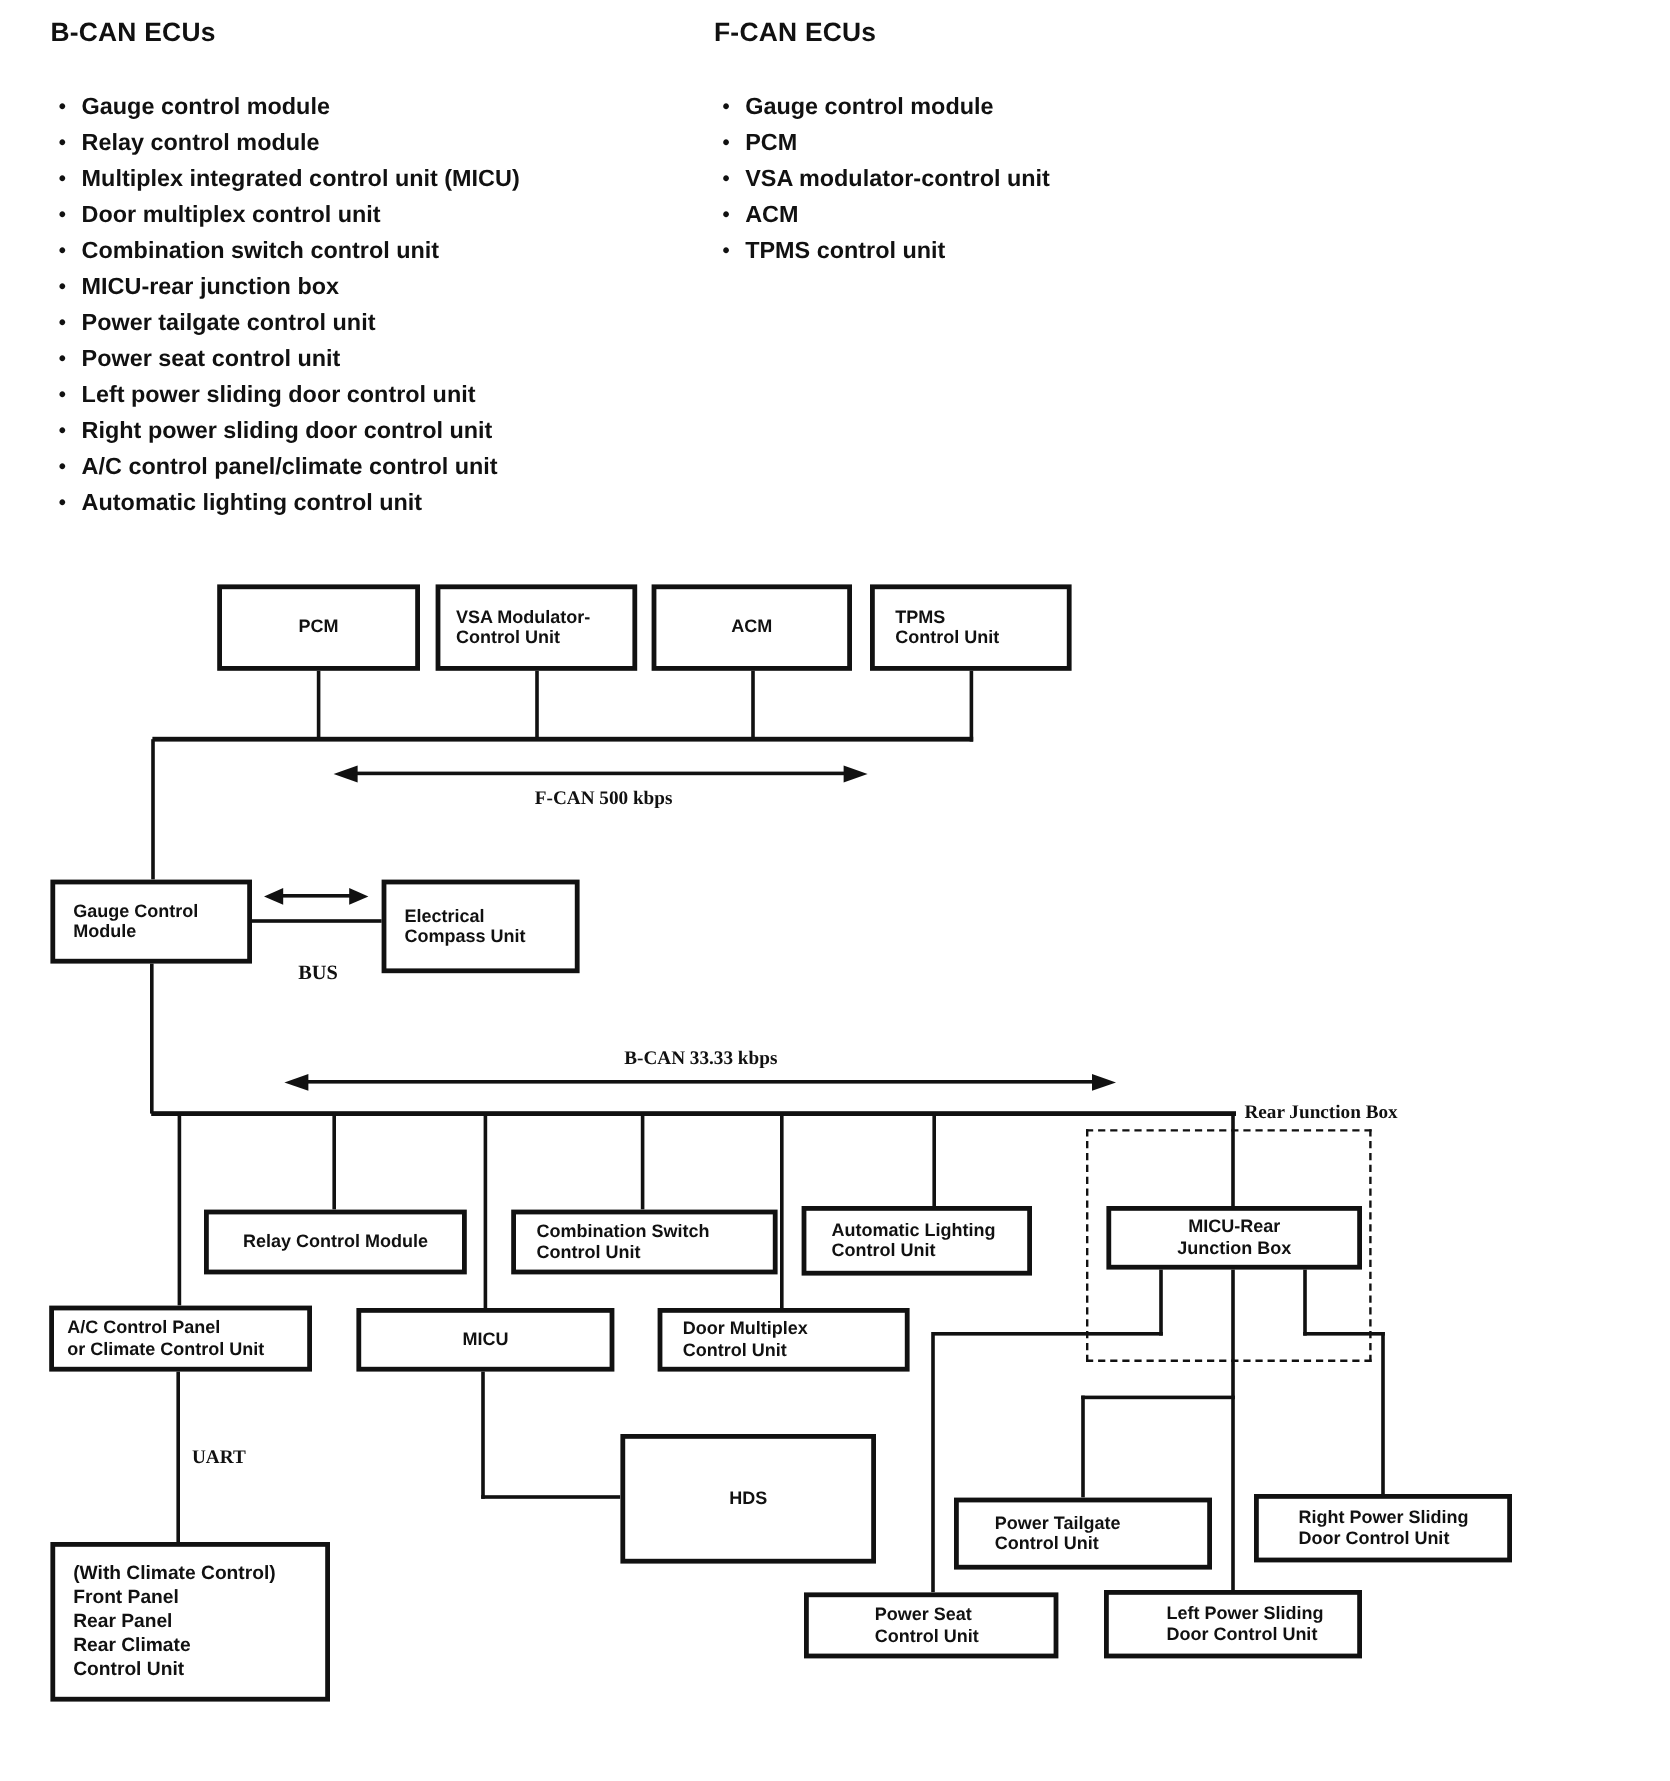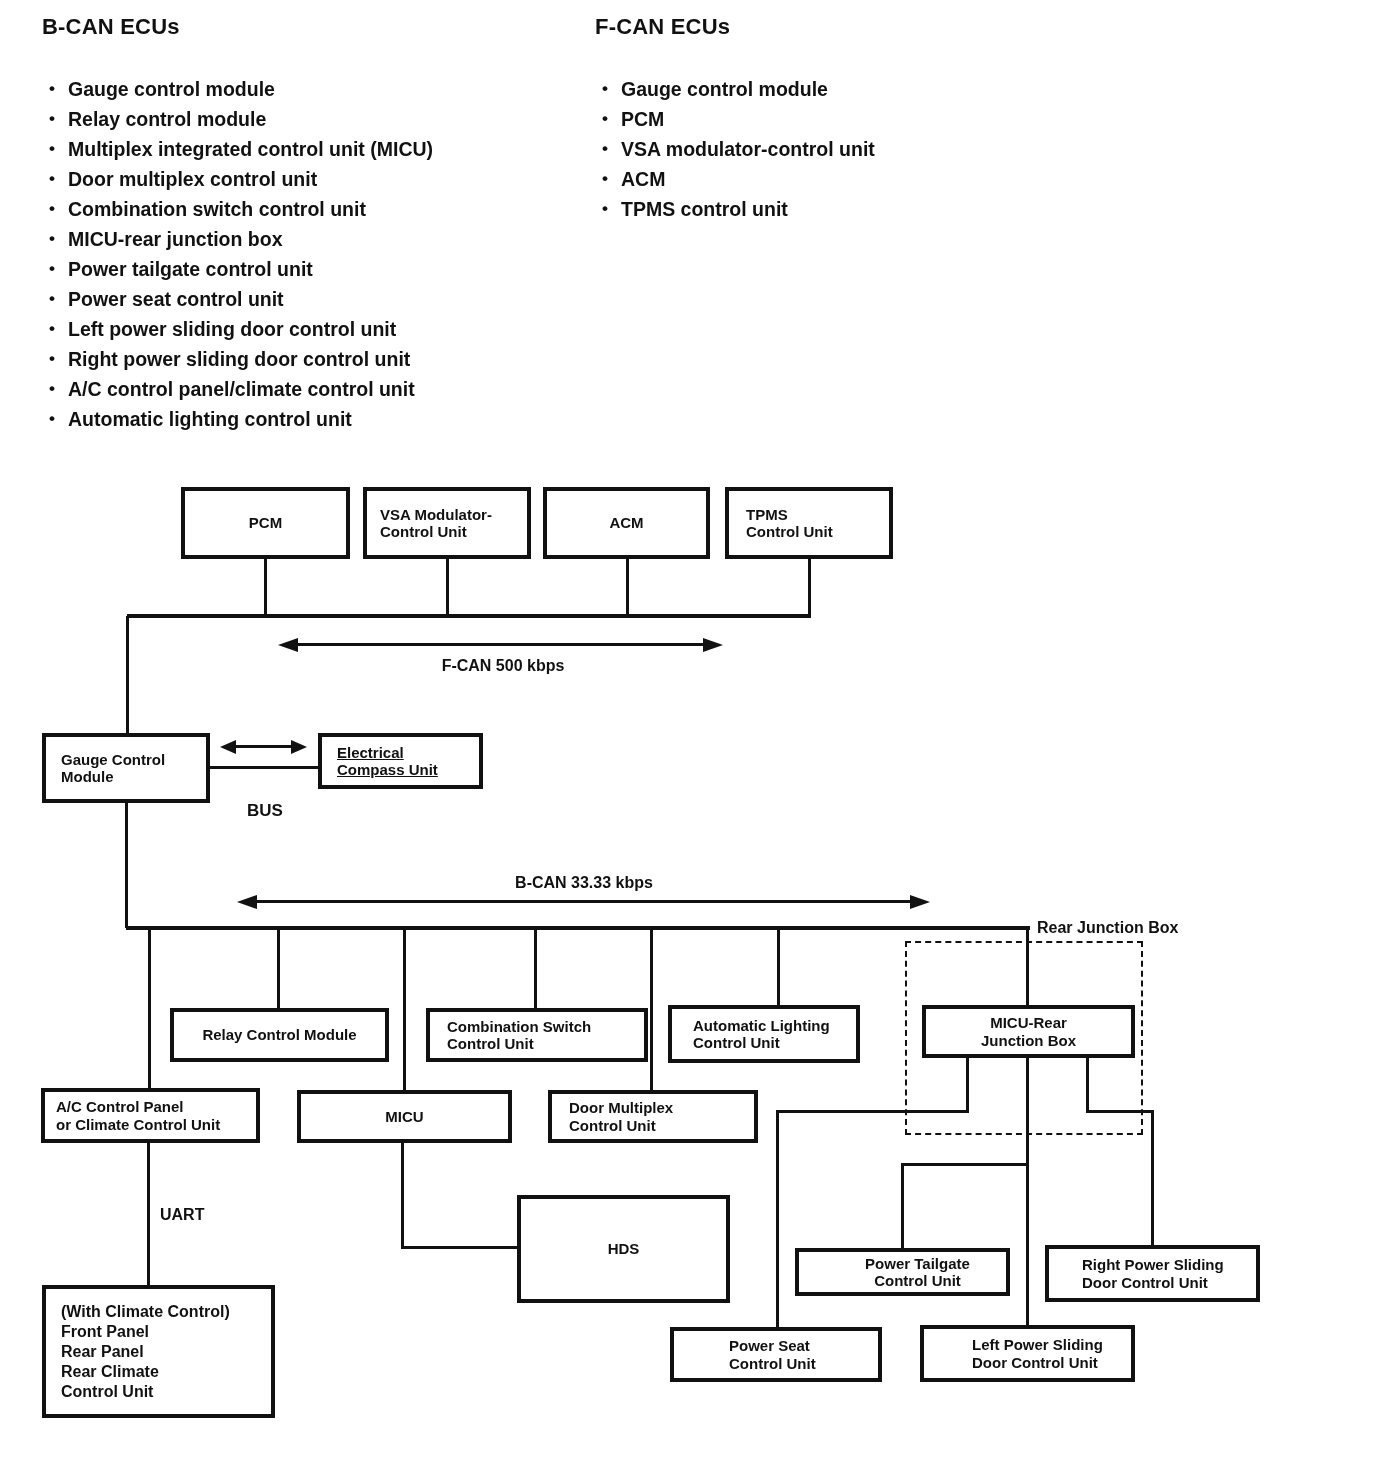--- a/index.html
+++ b/index.html
@@ -14,21 +14,21 @@
   ul.ecu-list li{position:relative;padding-left:26px;height:30px;line-height:30px;white-space:nowrap;}
   ul.ecu-list li::before{content:"\2022";position:absolute;left:7px;top:0;font-size:17px;}
   .bx{
     position:absolute;border:4px solid #111;background:#fff;box-sizing:border-box;
     display:flex;flex-direction:column;justify-content:center;
     font-size:15px;line-height:17.5px;font-weight:700;white-space:pre-line;
   }
   .bx.center{align-items:center;text-align:center;}
   .ln{position:absolute;background:#111;}
   .dashed{position:absolute;border:2px dashed #111;background:transparent;box-sizing:border-box;}
-  .buslabel{position:absolute;font-size:16px;font-weight:700;white-space:nowrap;}
+  .buslabel{position:absolute;font-size:16px;font-weight:700;white-space:nowrap;font-family:Liberation Serif, serif;}
   .arrow{position:absolute;height:14px;}
   .arrow .shaft{position:absolute;left:16px;right:16px;top:5px;height:3px;background:#111;}
   .arrow .tri-l{position:absolute;left:0;top:0;width:0;height:0;
     border-top:7px solid transparent;border-bottom:7px solid transparent;border-right:20px solid #111;}
   .arrow .tri-r{position:absolute;right:0;top:0;width:0;height:0;
     border-top:7px solid transparent;border-bottom:7px solid transparent;border-left:20px solid #111;}
   .climate{font-size:16px;line-height:20px;}
 </style>
 </head>
 <body>
@@ -75,21 +75,21 @@
 
 <div class="arrow" style="left:278px;top:638px;width:445px;">
   <div class="tri-l"></div>
   <div class="shaft"></div>
   <div class="tri-r"></div>
 </div>
 <div class="buslabel" style="left:353px;top:657px;width:300px;text-align:center;">F-CAN 500 kbps</div>
 
 <div class="bx" style="left:42px;top:733px;width:168px;height:70px;padding-left:15px;">Gauge Control
 Module</div>
-<div class="bx" style="left:318px;top:733px;width:165px;height:56px;padding-left:15px;text-decoration:underline;">Electrical
+<div class="bx" style="left:318px;top:733px;width:165px;height:78px;padding-left:15px;">Electrical
 Compass Unit</div>
 
 <div class="arrow" style="left:220px;top:740px;width:87px;">
   <div class="tri-l" style="border-right-width:16px;"></div>
   <div class="shaft" style="left:13px;right:13px;"></div>
   <div class="tri-r" style="border-left-width:16px;"></div>
 </div>
 <div class="ln" style="left:210px;top:766px;width:108px;height:3px;"></div>
 <div class="buslabel" style="left:225px;top:777px;width:80px;text-align:center;font-size:17px;margin-top:24px;">BUS</div>
 
@@ -143,20 +143,20 @@
 <div class="ln" style="left:1026px;top:1058px;width:3px;height:267px;"></div>
 <div class="ln" style="left:966px;top:1058px;width:3px;height:55px;"></div>
 <div class="ln" style="left:777px;top:1110px;width:192px;height:3px;"></div>
 <div class="ln" style="left:776px;top:1110px;width:3px;height:217px;"></div>
 <div class="ln" style="left:1086px;top:1058px;width:3px;height:55px;"></div>
 <div class="ln" style="left:1086px;top:1110px;width:68px;height:3px;"></div>
 <div class="ln" style="left:1151px;top:1110px;width:3px;height:135px;"></div>
 <div class="ln" style="left:901px;top:1163px;width:128px;height:3px;"></div>
 <div class="ln" style="left:901px;top:1163px;width:3px;height:85px;"></div>
 
-<div class="bx" style="left:795px;top:1248px;width:215px;height:48px;padding-left:30px;text-align:center;">Power Tailgate
+<div class="bx" style="left:795px;top:1248px;width:215px;height:60px;padding-left:30px;">Power Tailgate
 Control Unit</div>
 <div class="bx" style="left:1045px;top:1245px;width:215px;height:57px;padding-left:33px;">Right Power Sliding
 Door Control Unit</div>
 <div class="bx" style="left:670px;top:1327px;width:212px;height:55px;padding-left:55px;">Power Seat
 Control Unit</div>
 <div class="bx" style="left:920px;top:1325px;width:215px;height:57px;padding-left:48px;">Left Power Sliding
 Door Control Unit</div>
 
 </body></html>

